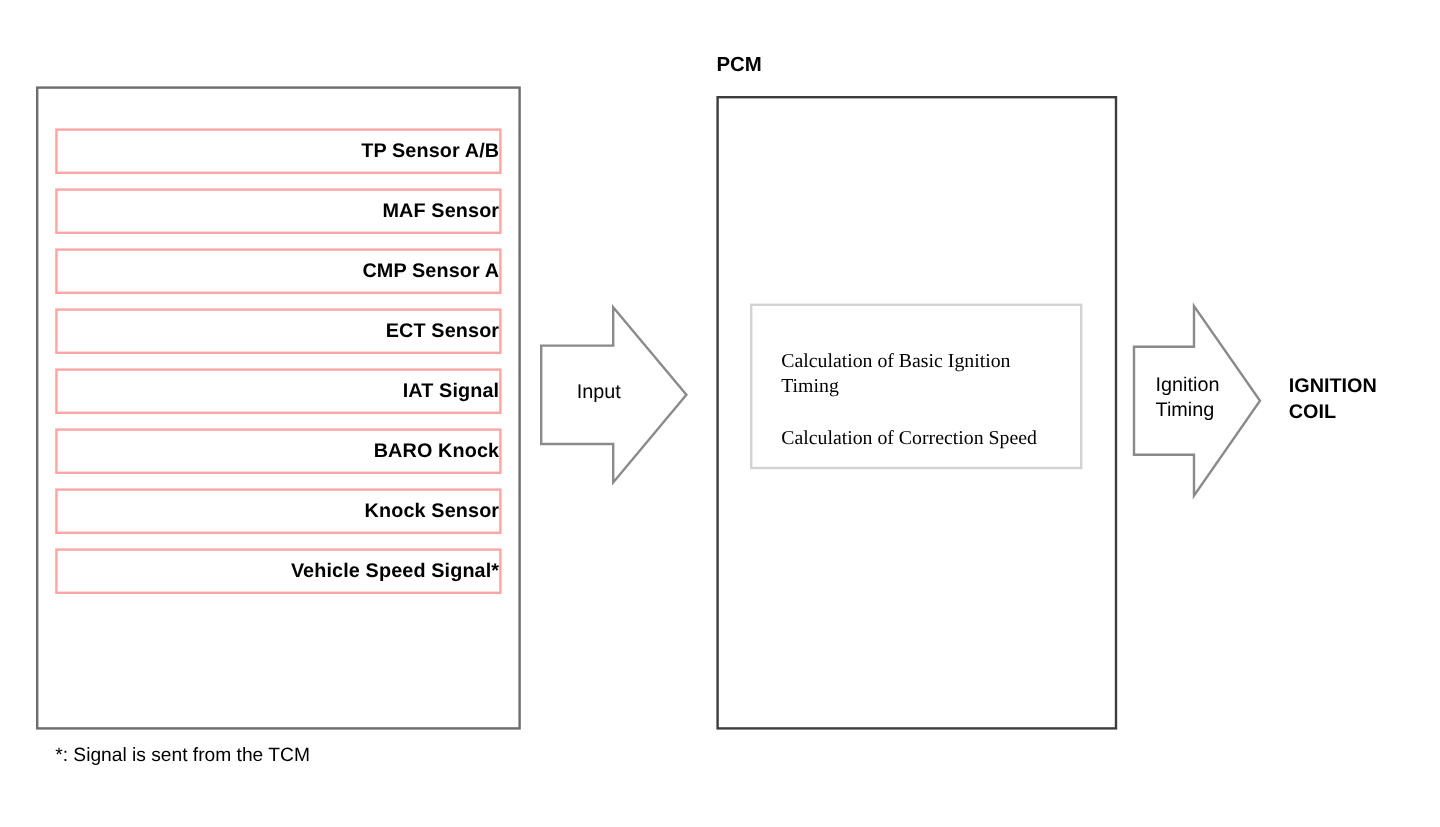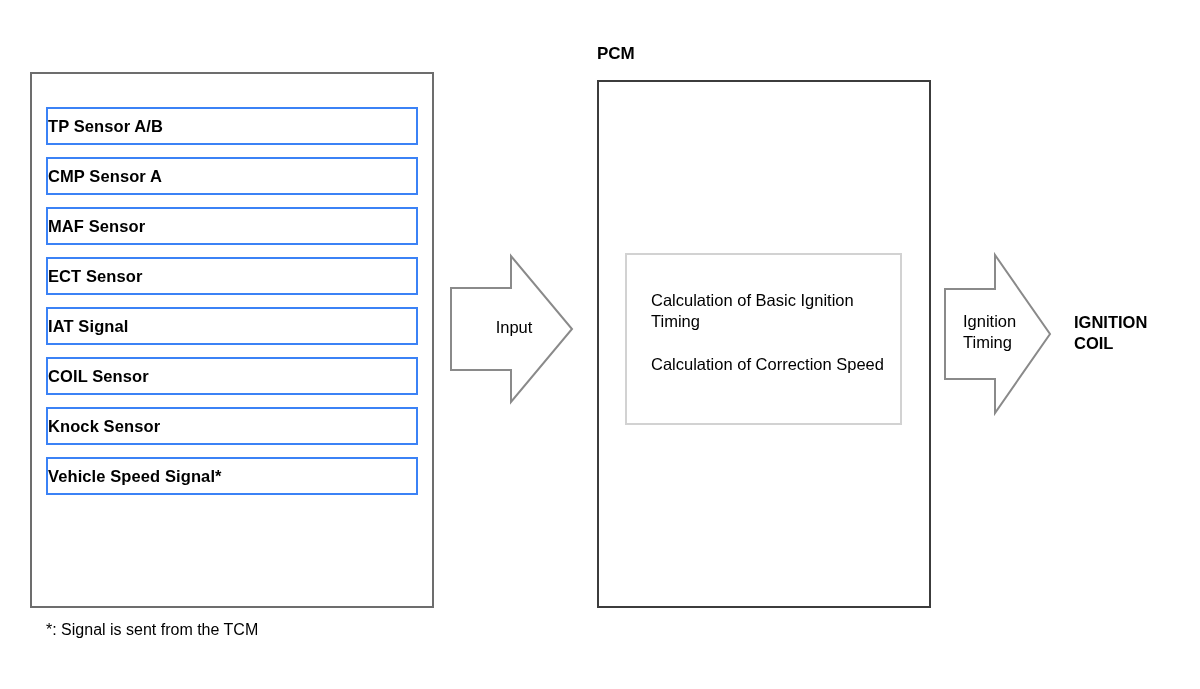--- a/index.html
+++ b/index.html
@@ -34,26 +34,26 @@
   }
   #sensor-list {
     position: absolute;
     left: 14px;
     top: 33px;
     width: 372px;
   }
   .sensor-item {
     width: 372px;
     height: 38px;
-    border: 2px solid #3b82f6;
+    border: 2px solid #fca5a5;
     background: #ffffff;
     box-sizing: border-box;
     display: flex;
     align-items: center;
-    justify-content: flex-start;
+    justify-content: flex-end;
     margin-bottom: 12px;
   }
   .sensor-item-label {
     font-size: 16.5px;
     font-weight: bold;
     letter-spacing: 0.1px;
     color: #000000;
     line-height: 1;
   }
 
@@ -87,24 +87,25 @@
     height: 528px;
     border: 2px solid #3c3c3c;
     background: #ffffff;
     box-sizing: border-box;
   }
   #pcm-inner-box {
     position: absolute;
     left: 625px;
     top: 253px;
     width: 277px;
-    height: 172px;
+    height: 138px;
     border: 2px solid #d2d2d2;
     background: #ffffff;
     box-sizing: border-box;
+    font-family: Liberation Serif, serif;
   }
   #pcm-inner-text {
     position: absolute;
     left: 24px;
     top: 35px;
     width: 235px;
   }
   .calc-line {
     font-size: 16.5px;
     font-weight: normal;
@@ -133,21 +134,21 @@
     position: absolute;
     font-size: 16.5px;
     font-weight: normal;
     line-height: 1.25;
     color: #000000;
     white-space: pre-line;
   }
 
   #input-arrow-wrap { left: 450px; top: 255px; }
   #input-arrow-label {
-    left: 20px;
+    left: 5px;
     top: 62px;
     width: 88px;
     text-align: center;
   }
 
   #output-arrow-wrap { left: 944px; top: 254px; }
   #output-arrow-label {
     left: 19px;
     top: 57px;
     width: 74px;
@@ -170,33 +171,33 @@
 <body>
 
 <div id="canvas">
 
   <div id="sensor-container">
     <div id="sensor-list">
         <div class="sensor-item">
           <span class="sensor-item-label">TP Sensor A/B</span>
         </div>
         <div class="sensor-item">
+          <span class="sensor-item-label">MAF Sensor</span>
+        </div>
+        <div class="sensor-item">
           <span class="sensor-item-label">CMP Sensor A</span>
         </div>
         <div class="sensor-item">
-          <span class="sensor-item-label">MAF Sensor</span>
-        </div>
-        <div class="sensor-item">
           <span class="sensor-item-label">ECT Sensor</span>
         </div>
         <div class="sensor-item">
           <span class="sensor-item-label">IAT Signal</span>
         </div>
         <div class="sensor-item">
-          <span class="sensor-item-label">COIL Sensor</span>
+          <span class="sensor-item-label">BARO Knock</span>
         </div>
         <div class="sensor-item">
           <span class="sensor-item-label">Knock Sensor</span>
         </div>
         <div class="sensor-item">
           <span class="sensor-item-label">Vehicle Speed Signal*</span>
         </div>
       </div>
   </div>
 

